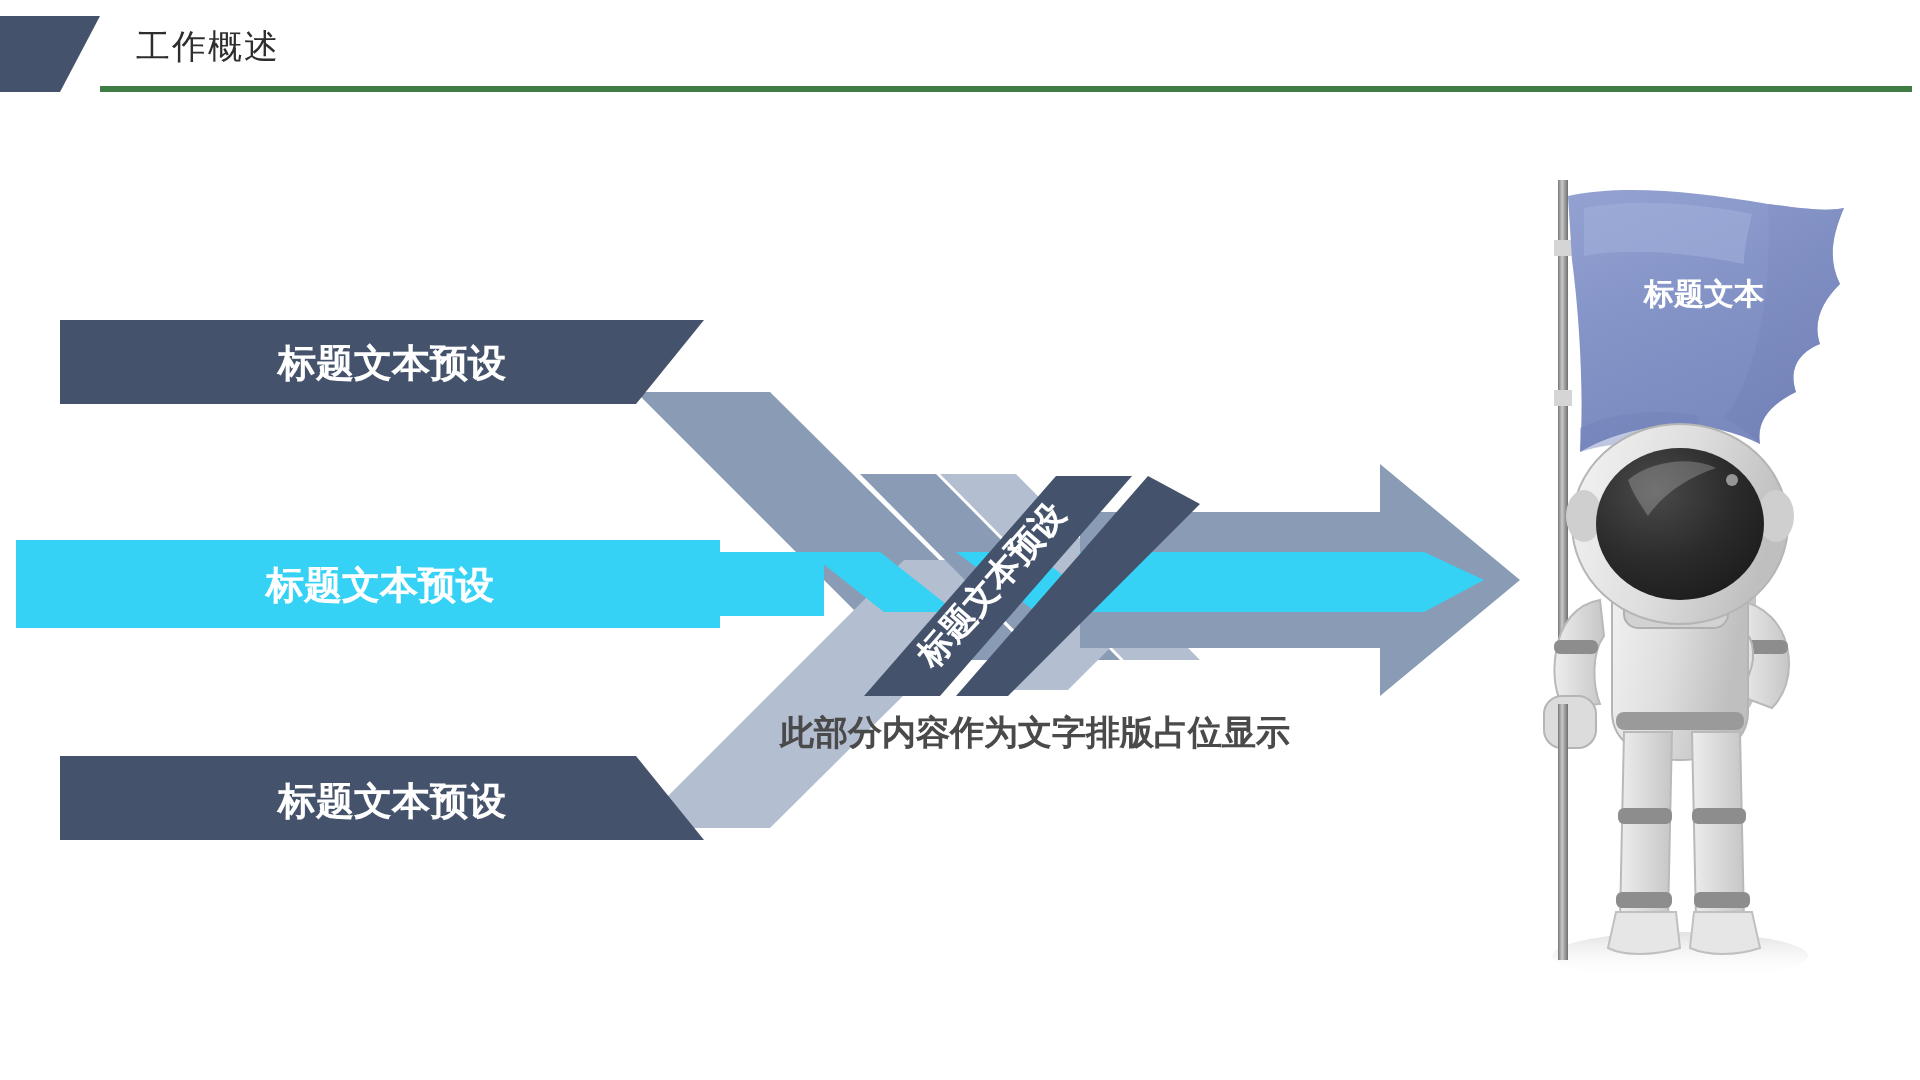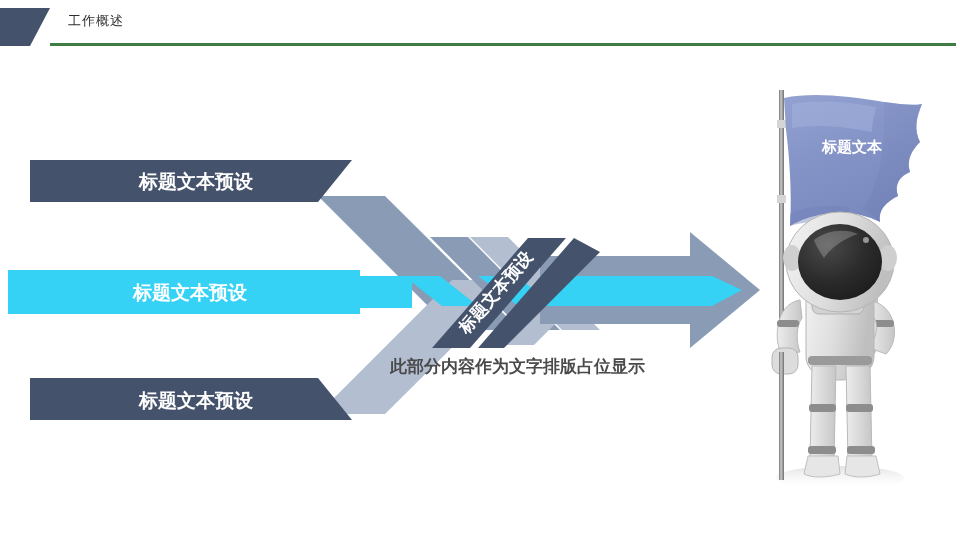--- a/index.html
+++ b/index.html
@@ -25,21 +25,21 @@
 
   
   .header-shape {
     position: absolute;
     left: 0; top: 8px;
     width: 52px; height: 38px;
   }
   .header-title {
     position: absolute;
     left: 68px; top: 12px;
-    font-size: 13px;
+    font-size: 17px;
     color: #2e2e2e;
     letter-spacing: 1px;
     white-space: nowrap;
   }
   .header-rule {
     position: absolute;
     left: 50px; top: 43px;
     width: 906px; height: 3px;
     background: #3f7d45;
   }

